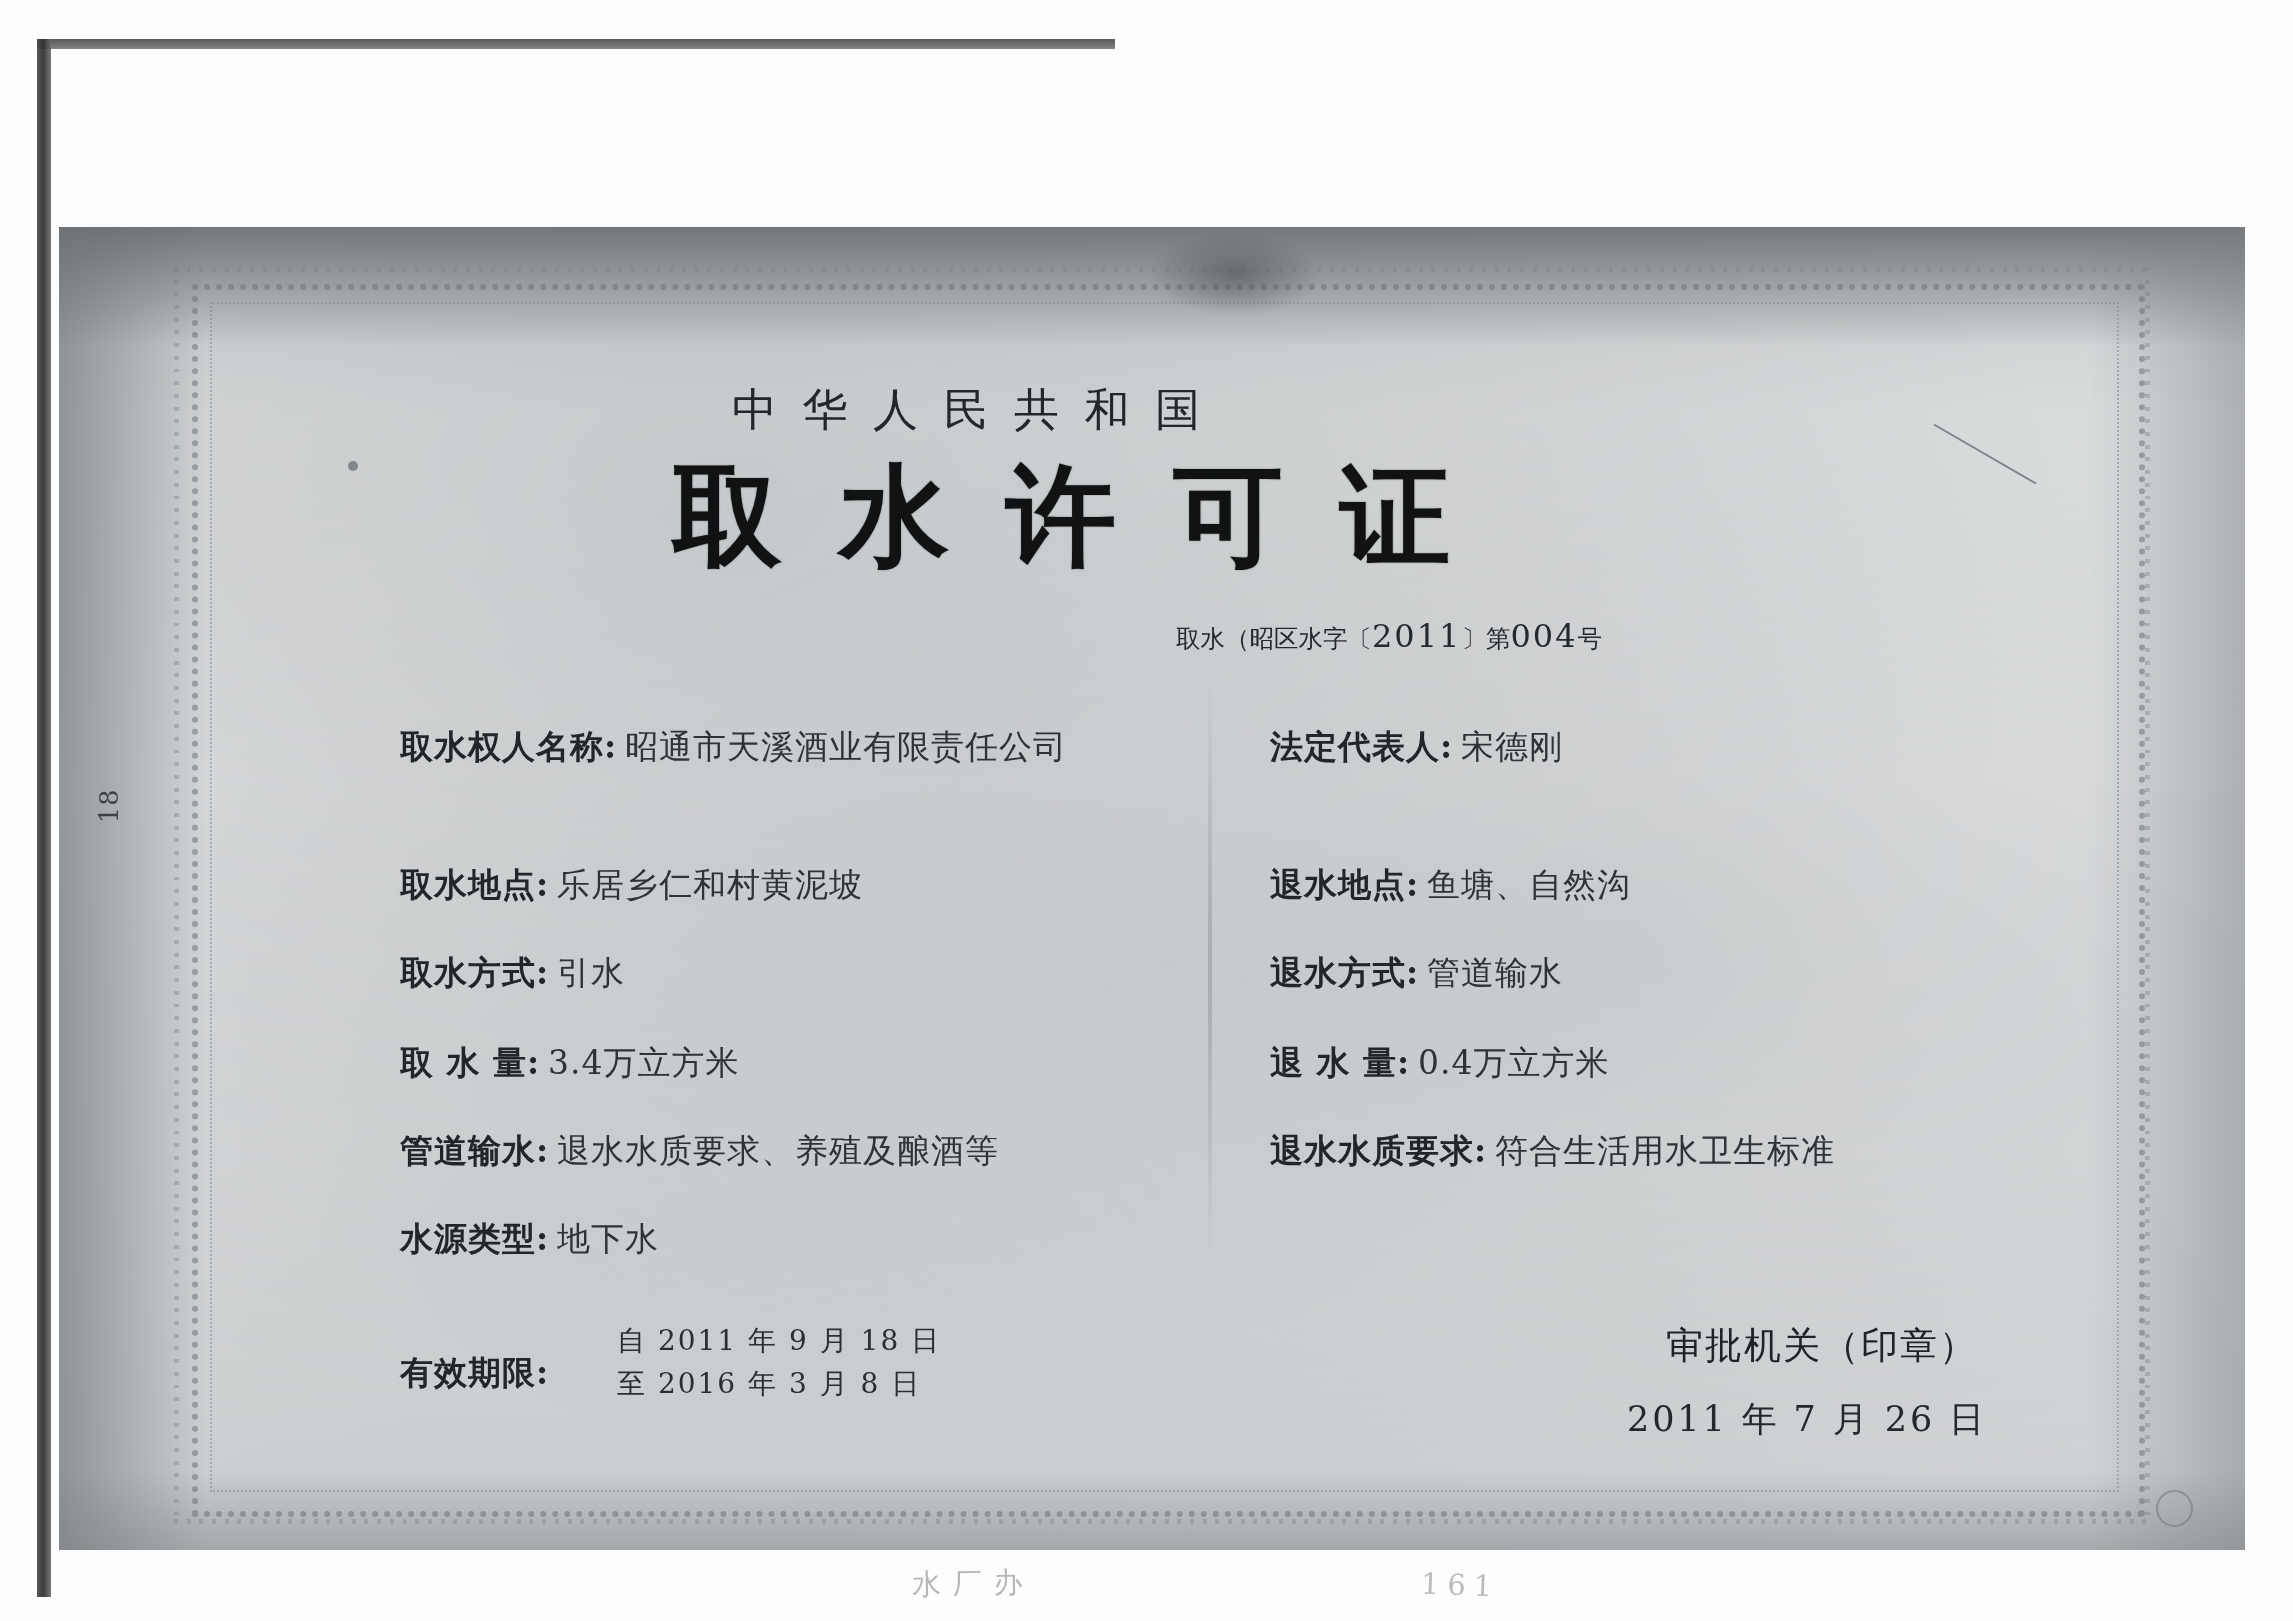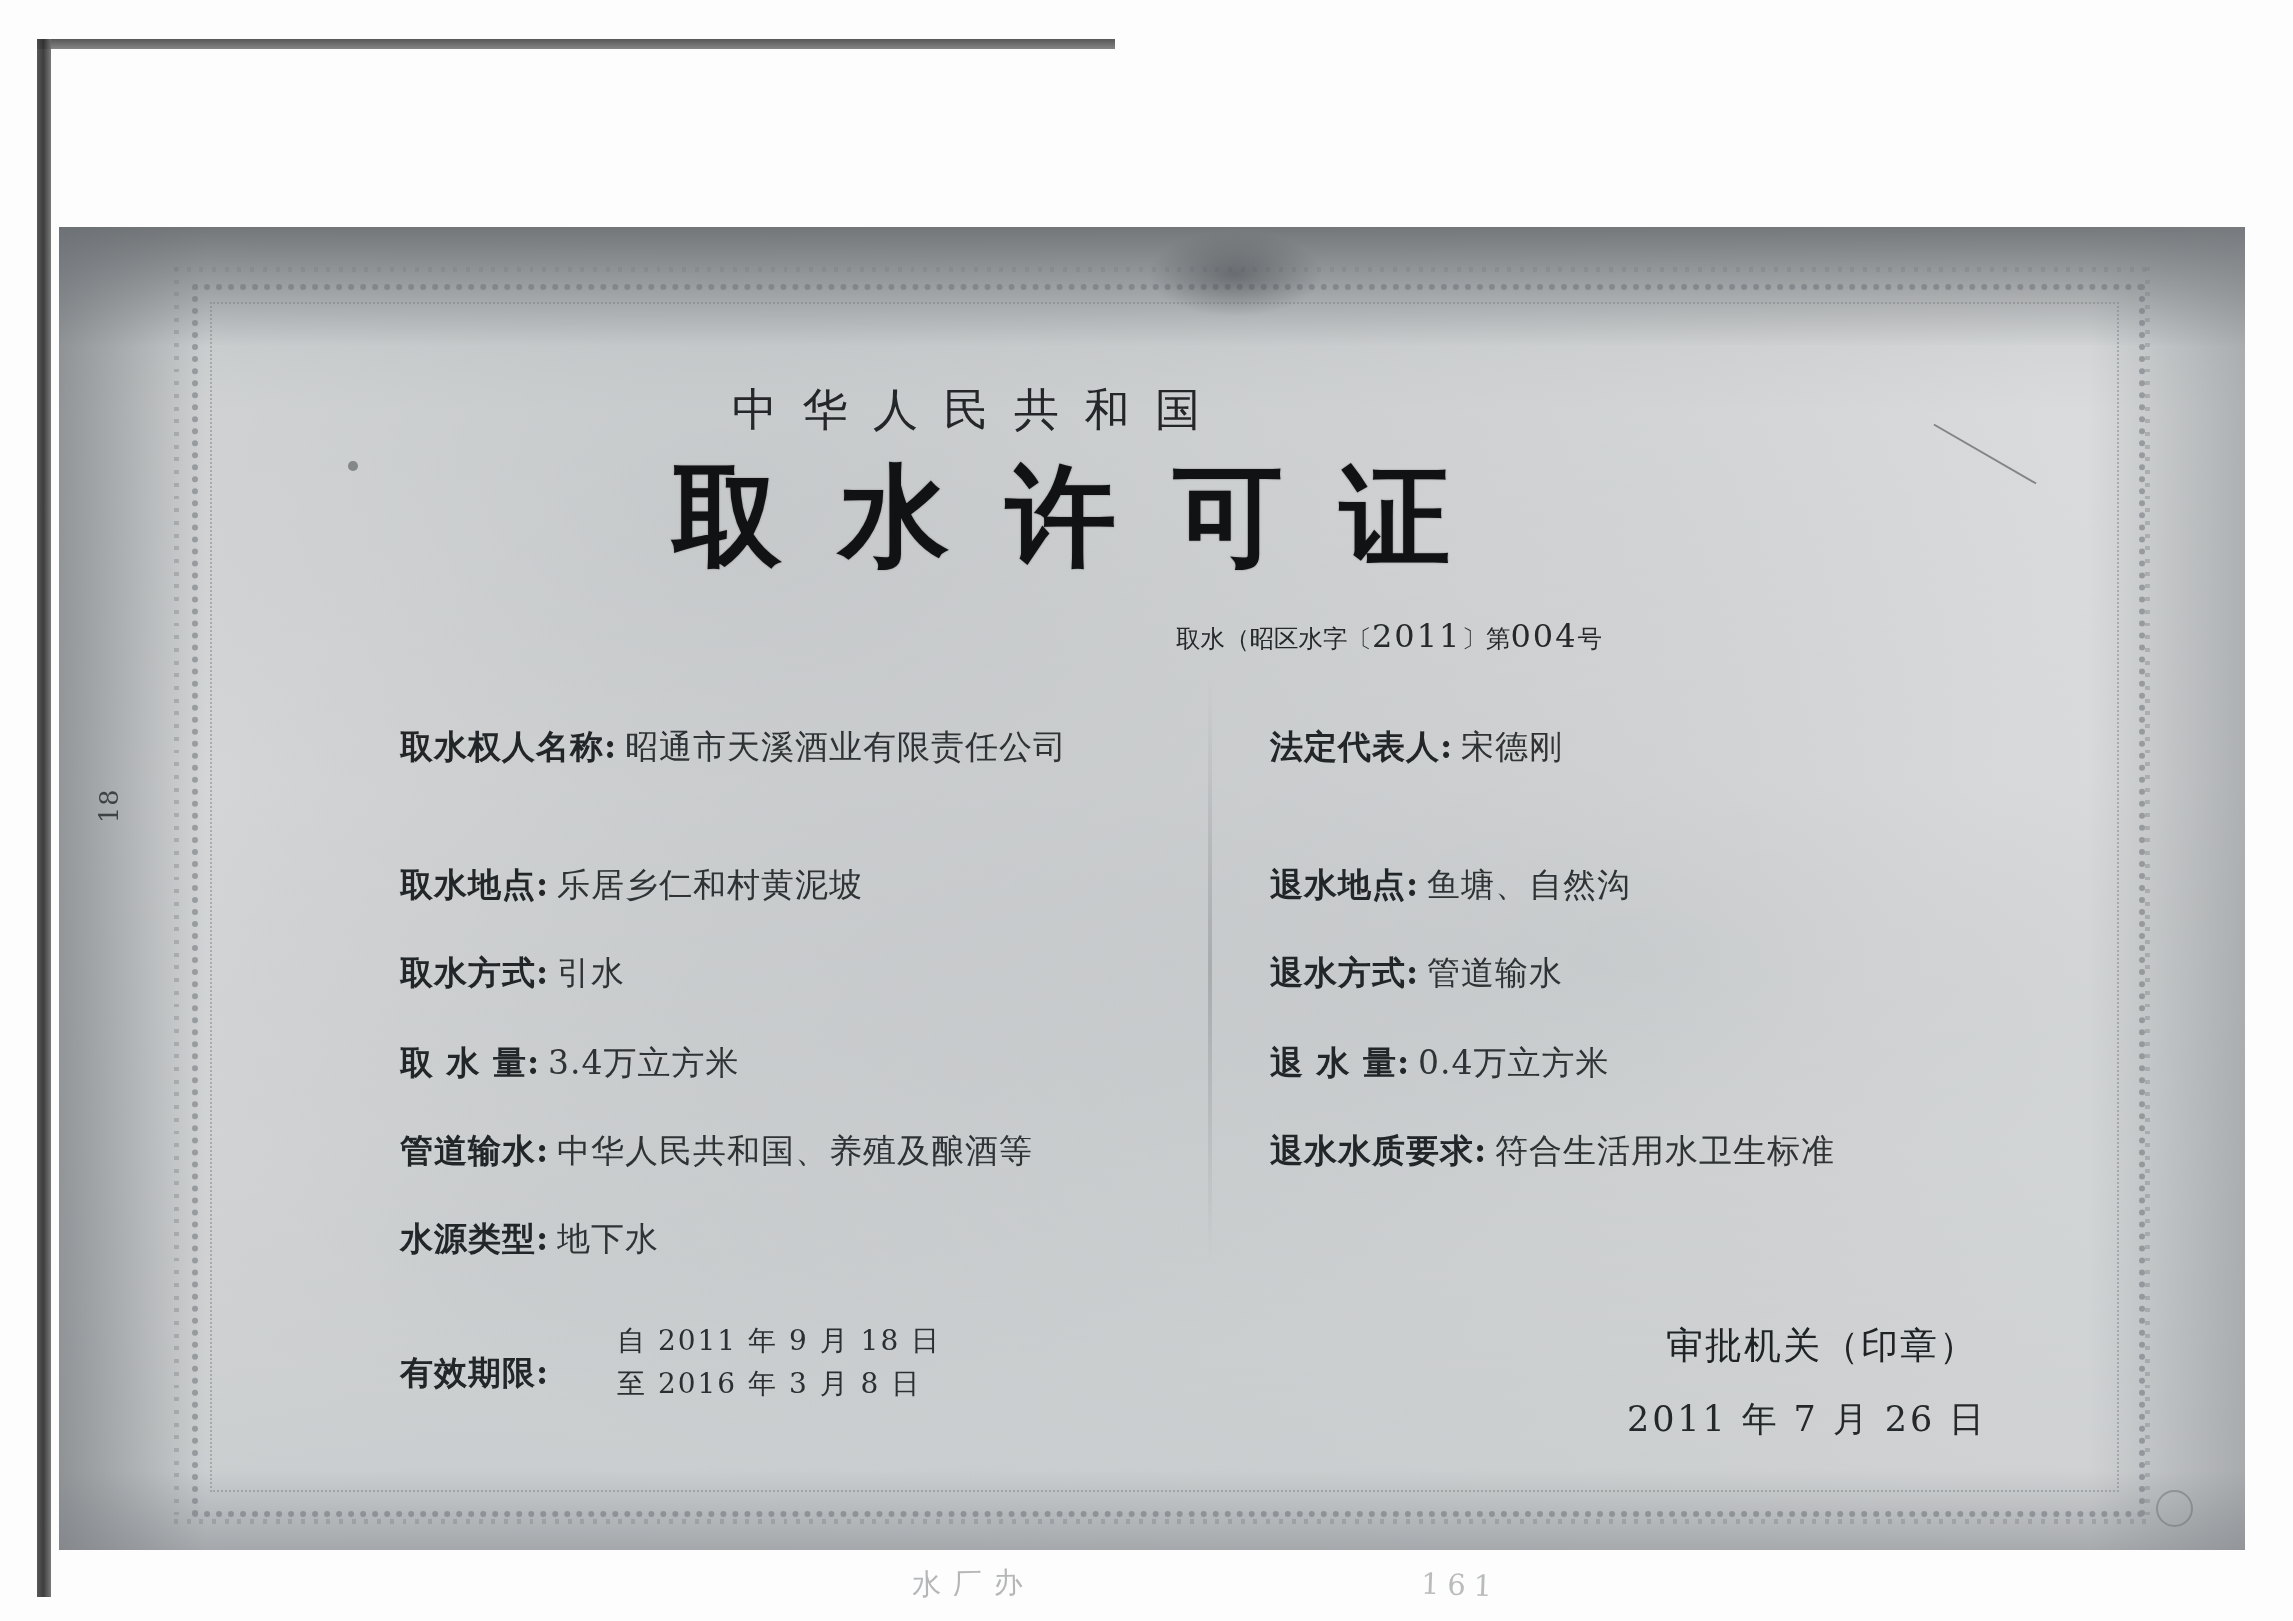--- a/index.html
+++ b/index.html
@@ -349,21 +349,21 @@
     <div class="field colL" style="top:725px; left:400px;">
       <span class="lab">取水权人名称:</span><span class="val">昭通市天溪酒业有限责任公司</span>
     </div>
     <div class="field colL" style="top:951px;">
       <span class="lab">取水方式:</span><span class="val">引水</span>
     </div>
     <div class="field colL" style="top:1041px;">
       <span class="lab">取 水 量:</span><span class="val">3.4万立方米</span>
     </div>
     <div class="field colL" style="top:1129px;">
-      <span class="lab">管道输水:</span><span class="val">中华人民共和国、养殖及酿酒等</span>
+      <span class="lab">管道输水:</span><span class="val">退水水质要求、养殖及酿酒等</span>
     </div>
     <div class="field colL" style="top:1217px;">
       <span class="lab">水源类型:</span><span class="val">地下水</span>
     </div>
 
     <div class="field colR" style="top:725px;">
       <span class="lab">法定代表人:</span><span class="val">宋德刚</span>
     </div>
     <div class="field colR" style="top:863px;">
       <span class="lab">退水地点:</span><span class="val">鱼塘、自然沟</span>

